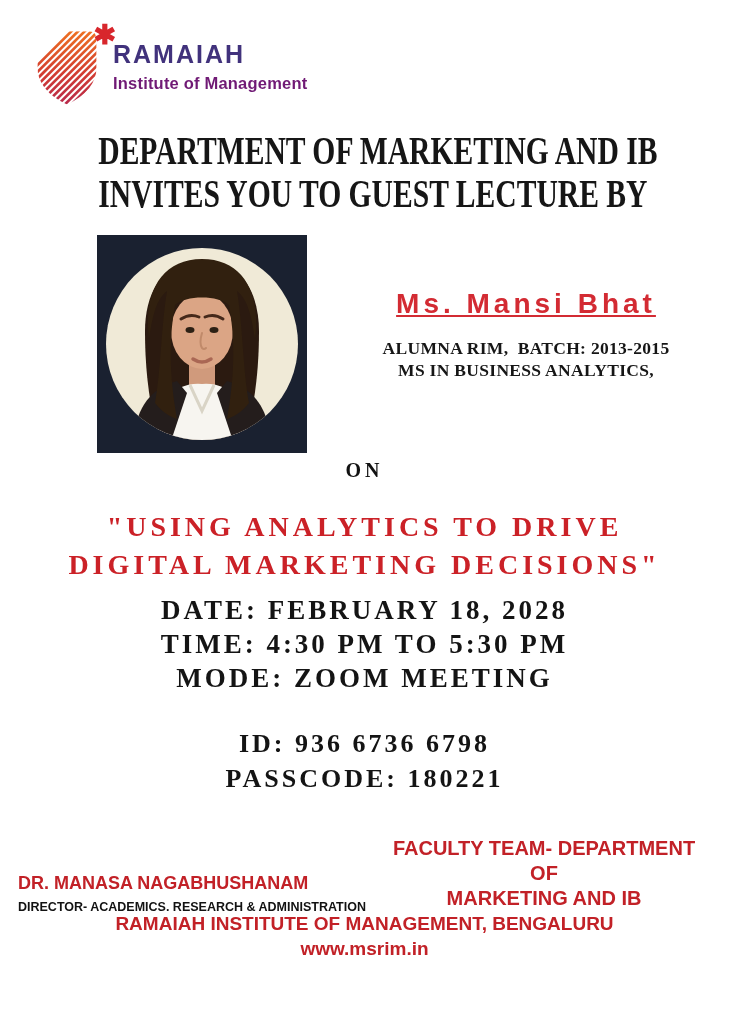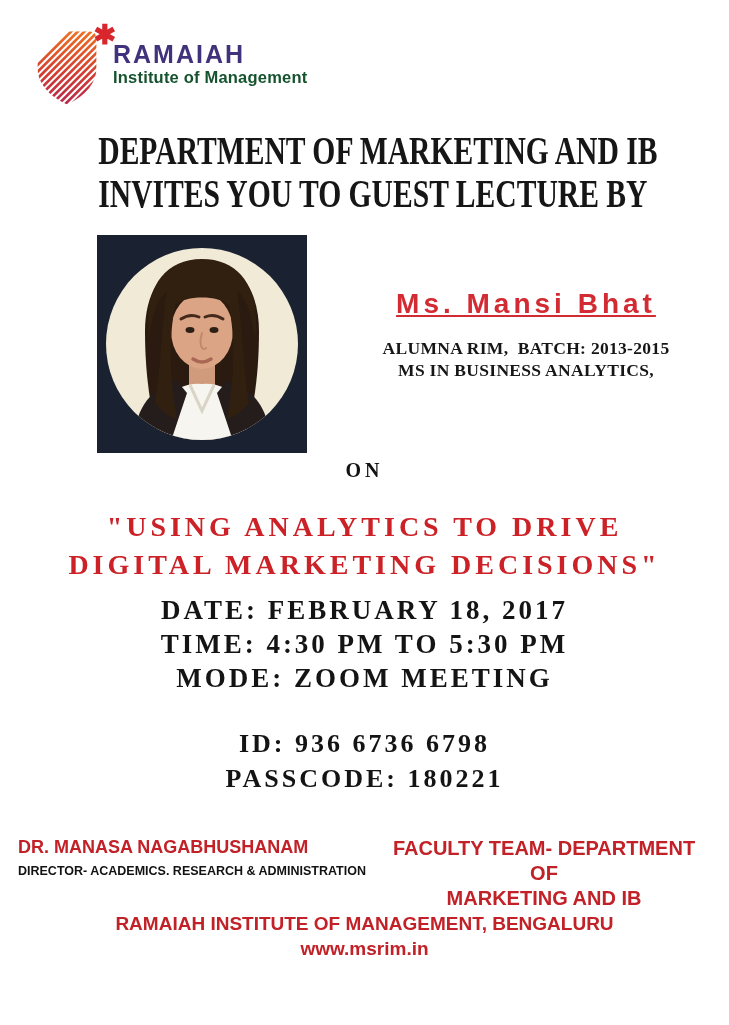--- a/index.html
+++ b/index.html
@@ -13,21 +13,21 @@
   .logo-mark { position:relative; width:74px; height:83px; }
   .logo-asterisk {
     position:absolute; right:-12px; top:-4px; color:#d8262c;
     font-size:27px; font-weight:bold; line-height:1;
   }
   .logo-text { margin-left:9px; padding-top:15px; }
   .logo-brand {
     color:#41327c; font-weight:bold; font-size:25px; letter-spacing:2px; line-height:1.05;
   }
   .logo-sub {
-    color:#14532d; font-weight:600; font-size:16.5px; letter-spacing:0.2px; margin-top:1px;
+    color:#701a75; font-weight:600; font-size:16.5px; letter-spacing:0.2px; margin-top:7px;
   }
 
   
   .heading {
     position:absolute; top:129px; left:4px; right:0; text-align:center;
     color:#161616; font-family:"Liberation Serif", serif; font-weight:bold;
     font-size:40px; line-height:43px;
   }
   .heading .line { display:block; transform:scaleX(0.74); transform-origin:50% 50%; white-space:nowrap; }
 
@@ -64,21 +64,21 @@
     font-family:"Liberation Serif", serif; font-weight:bold;
     font-size:27px; line-height:34px; letter-spacing:3px;
   }
   .meeting {
     position:absolute; top:726px; left:0; right:0; text-align:center; color:#141414;
     font-family:"Liberation Serif", serif; font-weight:bold;
     font-size:26px; line-height:35px; letter-spacing:3px;
   }
 
   
-  .footer-left { position:absolute; left:18px; top:837px; width:330px; }
+  .footer-left { position:absolute; left:18px; top:873px; width:330px; }
   .footer-left-name { color:#c22127; font-weight:bold; font-size:18px; white-space:nowrap; }
   .footer-left-title { color:#121212; font-weight:bold; font-size:12.5px; margin-top:6px; white-space:nowrap; }
   .footer-right {
     position:absolute; left:388px; top:836px; width:312px; text-align:center;
     color:#c22127; font-weight:bold; font-size:20px; line-height:25px;
   }
   .footer-bottom {
     position:absolute; top:911px; left:0; right:0; text-align:center;
     color:#c22127; font-weight:bold; font-size:19px; line-height:25px;
   }
@@ -180,21 +180,21 @@
   </div>
 
   <div class="on">ON</div>
 
   <div class="talk-title">
     <span class="line">"USING ANALYTICS TO DRIVE</span>
     <span class="line">DIGITAL MARKETING DECISIONS"</span>
   </div>
 
   <div class="event">
-    <div>DATE: FEBRUARY 18, 2017</div>
+    <div>DATE: FEBRUARY 18, 2028</div>
     <div>TIME: 4:30 PM TO 5:30 PM</div>
     <div>MODE: ZOOM MEETING</div>
   </div>
 
   <div class="meeting">
     <div>ID: 936 6736 6798</div>
     <div>PASSCODE: 180221</div>
   </div>
 
   <div class="footer-left">

